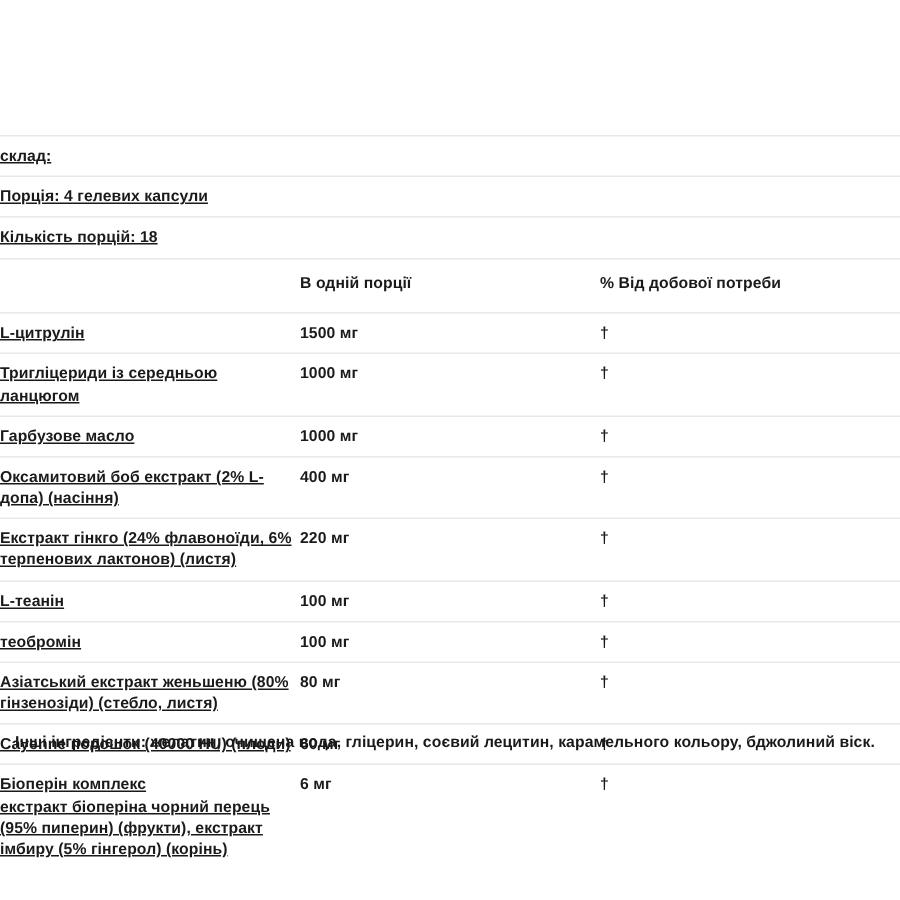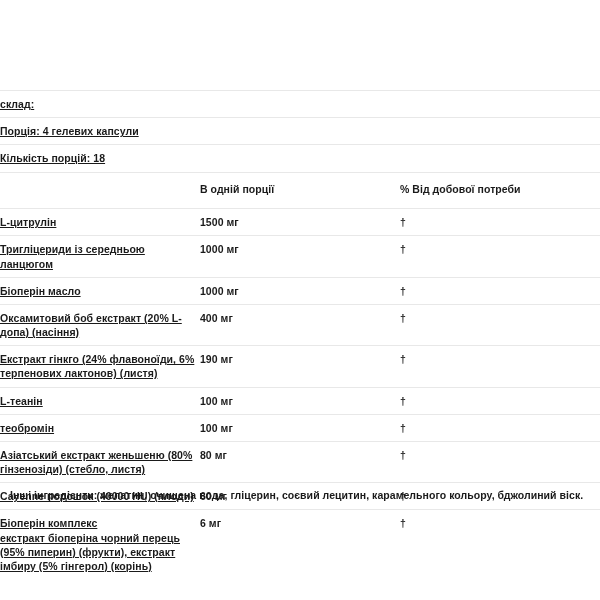--- a/index.html
+++ b/index.html
@@ -116,34 +116,34 @@
           <td class="col-dv">†</td>
         </tr>
 
         <tr class="ing-row">
           <td class="col-name">Тригліцериди із середньою ланцюгом</td>
           <td class="col-amount">1000 мг</td>
           <td class="col-dv">†</td>
         </tr>
 
         <tr class="ing-row">
-          <td class="col-name">Біоперін масло</td>
+          <td class="col-name">Гарбузове масло</td>
           <td class="col-amount">1000 мг</td>
           <td class="col-dv">†</td>
         </tr>
 
         <tr class="ing-row">
-          <td class="col-name">Оксамитовий боб екстракт (20% L-допа) (насіння)</td>
+          <td class="col-name">Оксамитовий боб екстракт (2% L-допа) (насіння)</td>
           <td class="col-amount">400 мг</td>
           <td class="col-dv">†</td>
         </tr>
 
         <tr class="ing-row">
           <td class="col-name">Екстракт гінкго (24% флавоноїди, 6% терпенових лактонов) (листя)</td>
-          <td class="col-amount">190 мг</td>
+          <td class="col-amount">220 мг</td>
           <td class="col-dv">†</td>
         </tr>
 
         <tr class="ing-row">
           <td class="col-name">L-теанін</td>
           <td class="col-amount">100 мг</td>
           <td class="col-dv">†</td>
         </tr>
 
         <tr class="ing-row">

